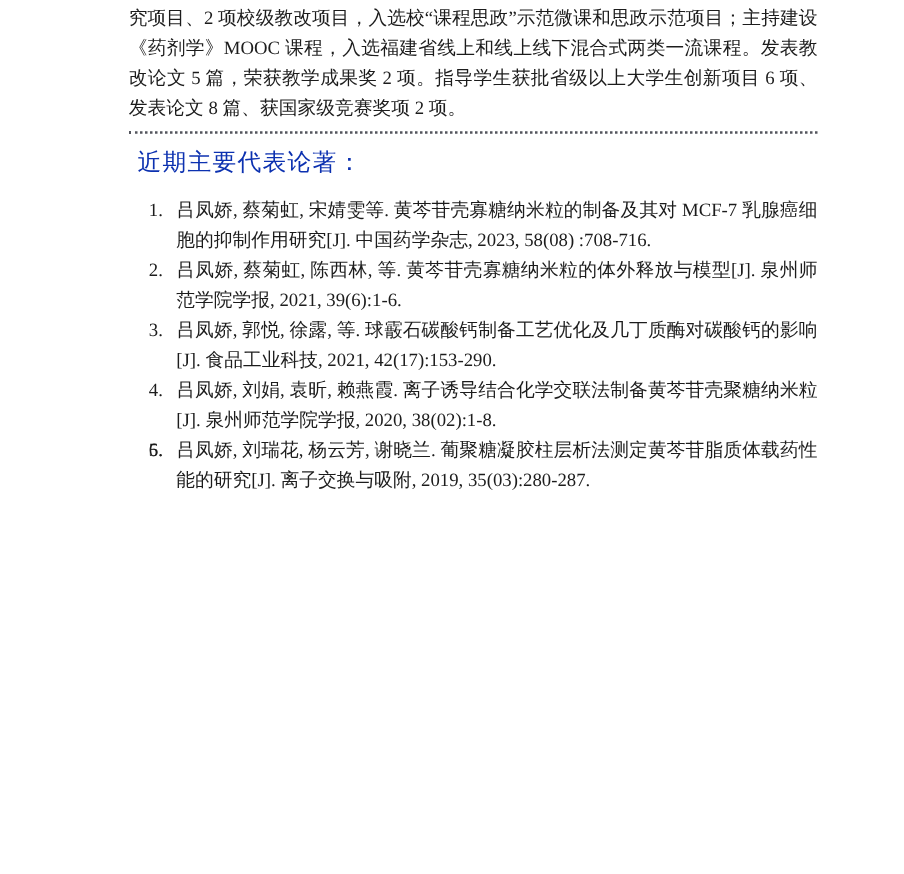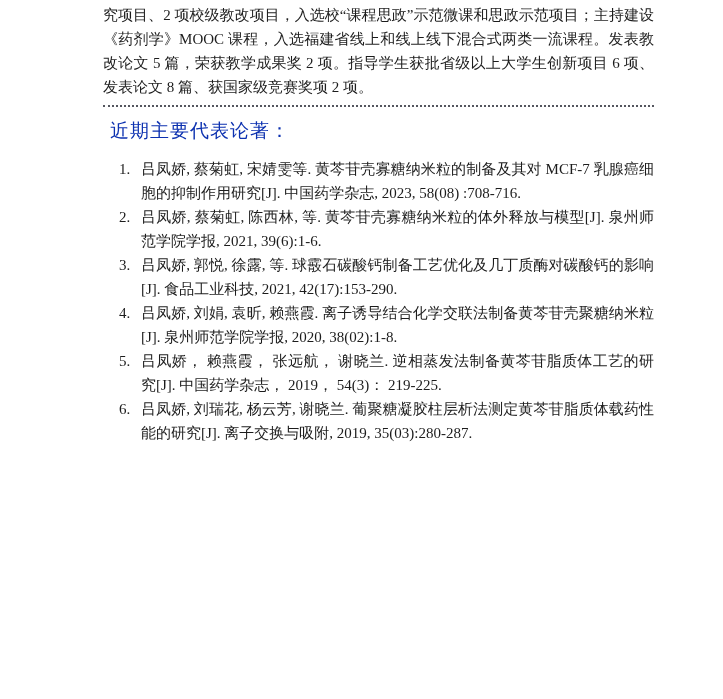--- a/index.html
+++ b/index.html
@@ -92,21 +92,20 @@
           <span class="txt">吕凤娇, 郭悦, 徐露, 等.  球霰石碳酸钙制备工艺优化及几丁质酶对碳酸钙的影响[J].  食品工业科技, 2021, 42(17):153-290.</span>
         </li>
 
         <li class="pub">
           <span class="num">4.</span>
           <span class="txt">吕凤娇, 刘娟, 袁昕, 赖燕霞. 离子诱导结合化学交联法制备黄芩苷壳聚糖纳米粒[J]. 泉州师范学院学报, 2020, 38(02):1-8.</span>
         </li>
 
         <li class="pub">
           <span class="num">5.</span>
-          <span class="txt">吕凤娇， 赖燕霞， 张远航， 谢晓兰.  逆相蒸发法制备黄芩苷脂质体工艺的研究[J].  中国药学杂志， 2019， 54(3)： 219-225.</span>
         </li>
 
         <li class="pub">
           <span class="num">6.</span>
           <span class="txt">吕凤娇, 刘瑞花, 杨云芳, 谢晓兰. 葡聚糖凝胶柱层析法测定黄芩苷脂质体载药性能的研究[J]. 离子交换与吸附, 2019, 35(03):280-287.</span>
         </li>
       </ol>
 
   </div>
 </div>

